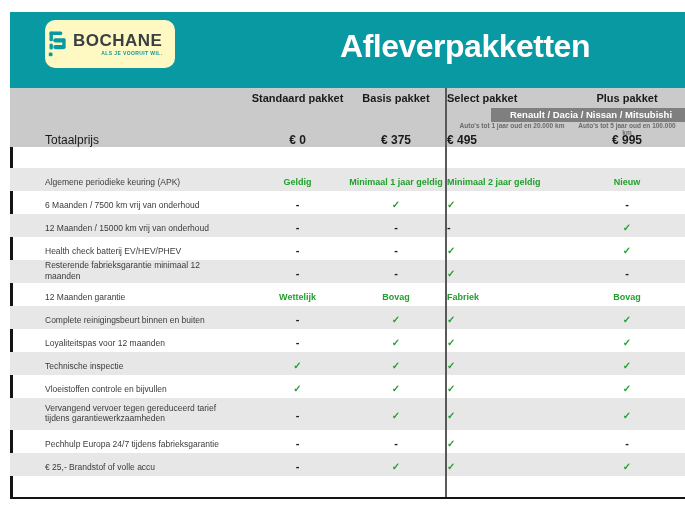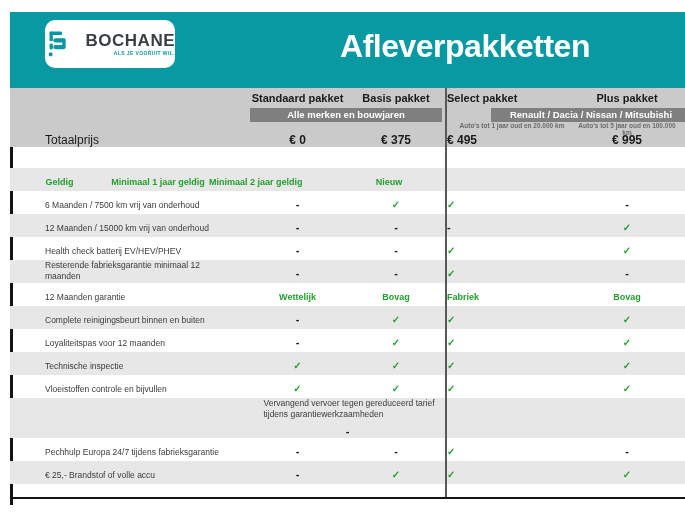--- a/index.html
+++ b/index.html
@@ -1,21 +1,21 @@
 <!DOCTYPE html>
 <html><head>
 <meta charset="utf-8">
 <style>
   html,body{margin:0;padding:0;}
   body{font-family:"Liberation Sans", sans-serif; background:#ffffff;}
   .page{position:relative;width:685px;height:514px;background:#ffffff;overflow:hidden;}
 
   
   .topbar{position:absolute;left:10px;top:12px;width:675px;height:76px;background:#0899A2;}
-  .logo-card{position:absolute;left:35px;top:8px;width:130px;height:48px;background:#ffffff;border-radius:10px;display:flex;align-items:center;justify-content:space-between;gap:4px;}
+  .logo-card{position:absolute;left:35px;top:8px;width:130px;height:48px;background:#fef9c3;border-radius:10px;display:flex;align-items:center;justify-content:flex-start;gap:4px;}
   .logo-icon{flex:0 0 auto;margin-top:2px;}
   .logo-text{display:flex;flex-direction:column;align-items:flex-end;}
   .logo-brand{font-size:17px;font-weight:bold;letter-spacing:.5px;color:#3a3f44;line-height:17px;}
   .logo-tagline{font-size:5px;font-weight:bold;color:#0899A2;letter-spacing:.4px;margin-top:1px;}
   .main-title{position:absolute;left:250px;top:16px;width:410px;text-align:center;color:#ffffff;font-size:32px;font-weight:bold;letter-spacing:-.5px;}
 
   
   .table{position:absolute;left:10px;top:88px;width:675px;height:411px;background:#ffffff;}
   .divider{position:absolute;left:435px;top:0;width:2px;height:409px;background:#595959;z-index:6;}
   .bottom-border{position:absolute;left:0;top:409px;width:675px;height:2px;background:#141414;z-index:6;}
@@ -42,21 +42,21 @@
   .sn4{left:567px;width:100px;}
   .pricerow{height:15px;}
   .price-label{font-size:12px;font-weight:normal;color:#1a1a1a;}
   .price-val{font-size:12px;font-weight:bold;color:#1a1a1a;}
 
   .gap-row{position:relative;height:21px;background:#ffffff;}
   .bottom-row{position:relative;height:21px;background:#ffffff;}
   .edge::before{content:"";position:absolute;left:0;top:0;bottom:0;width:3px;background:#141414;}
 
   .brow{height:23px;}
-  .brow.tall{height:40px;flex-direction:column;}
+  .brow.tall{height:32px;}
   .brow.gray{background:#E7E7E7;}
   .brow.white{background:#ffffff;}
   .lab span{display:inline-block;font-size:8.5px;color:#3b3b3b;max-width:178px;line-height:1.25;}
   .gtext{font-size:9px;font-weight:bold;color:#21A02C;}
   .check{font-size:10px;font-weight:bold;color:#21A02C;}
   .dash{font-size:11px;font-weight:bold;color:#1a1a1a;}
 </style>
 </head>
 <body>
 
@@ -88,41 +88,41 @@
     <div class="thead">
       <div class="row names">
         <div class="cell c-label"></div>
         <div class="cell c1 pname">Standaard pakket</div>
         <div class="cell c2 pname">Basis pakket</div>
         <div class="cell sp"></div>
         <div class="cell c3 pname">Select pakket</div>
         <div class="cell c4 pname">Plus pakket</div>
       </div>
       <div class="row banners">
-        <div class="banner banner-left">Alle merken en bouwjaren</div>
         <div class="banner banner-right">Renault / Dacia / Nissan / Mitsubishi</div>
       </div>
       <div class="row subnotes">
         <div class="subnote sn3">Auto's tot 1 jaar oud en 20.000 km</div>
         <div class="subnote sn4">Auto's tot 5 jaar oud en 100.000 km</div>
       </div>
       <div class="row pricerow">
         <div class="cell c-label price-label">Totaalprijs</div>
         <div class="cell c1 price-val">€ 0</div>
         <div class="cell c2 price-val">€ 375</div>
         <div class="cell sp"></div>
         <div class="cell c3 price-val">€ 495</div>
         <div class="cell c4 price-val">€ 995</div>
       </div>
     </div>
 
     <div class="gap-row edge"></div>
 
     <div id="body-rows">
         <div class="row brow gray">
+          <div class="cell c-label lab"><span>Algemene periodieke keuring (APK)</span></div>
           <div class="cell c1"><span class="gtext">Geldig</span></div>
           <div class="cell c2"><span class="gtext">Minimaal 1 jaar geldig</span></div>
           <div class="cell sp"></div>
           <div class="cell c3"><span class="gtext">Minimaal 2 jaar geldig</span></div>
           <div class="cell c4"><span class="gtext">Nieuw</span></div>
         </div>
         <div class="row brow white edge">
           <div class="cell c-label lab"><span>6 Maanden / 7500 km vrij van onderhoud</span></div>
           <div class="cell c1"><span class="dash">-</span></div>
           <div class="cell c2"><span class="check">✓</span></div>

